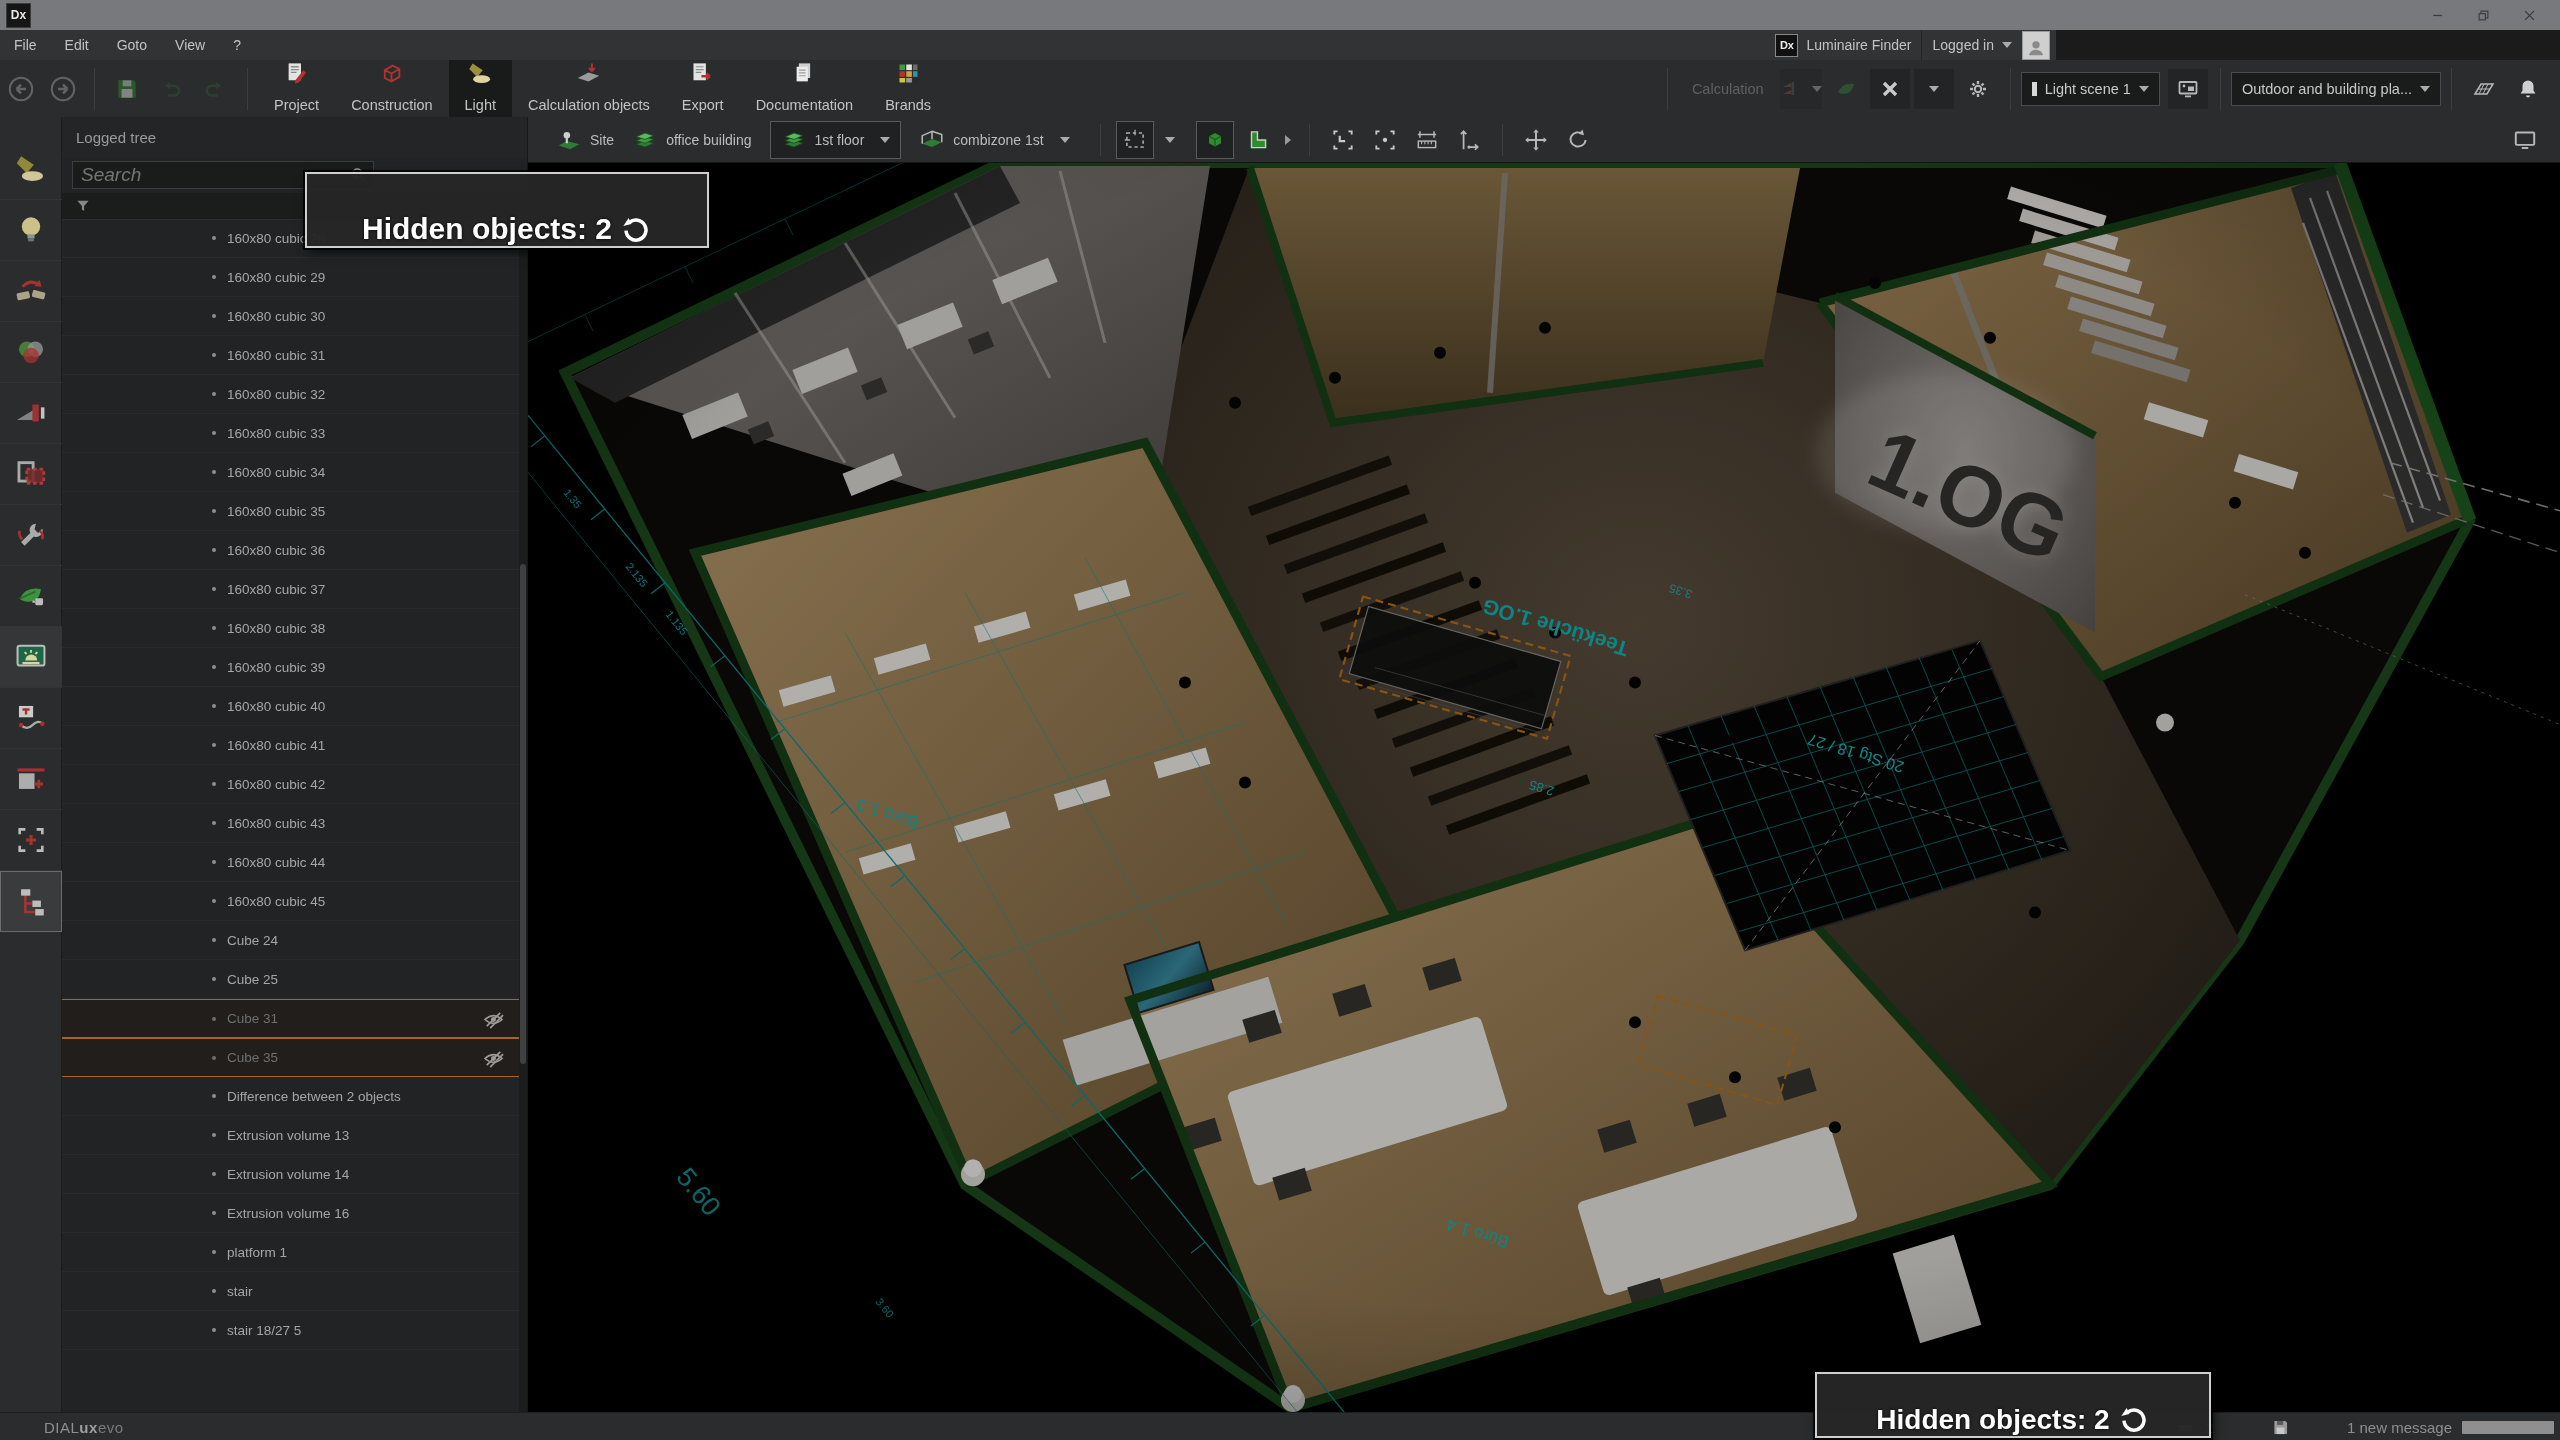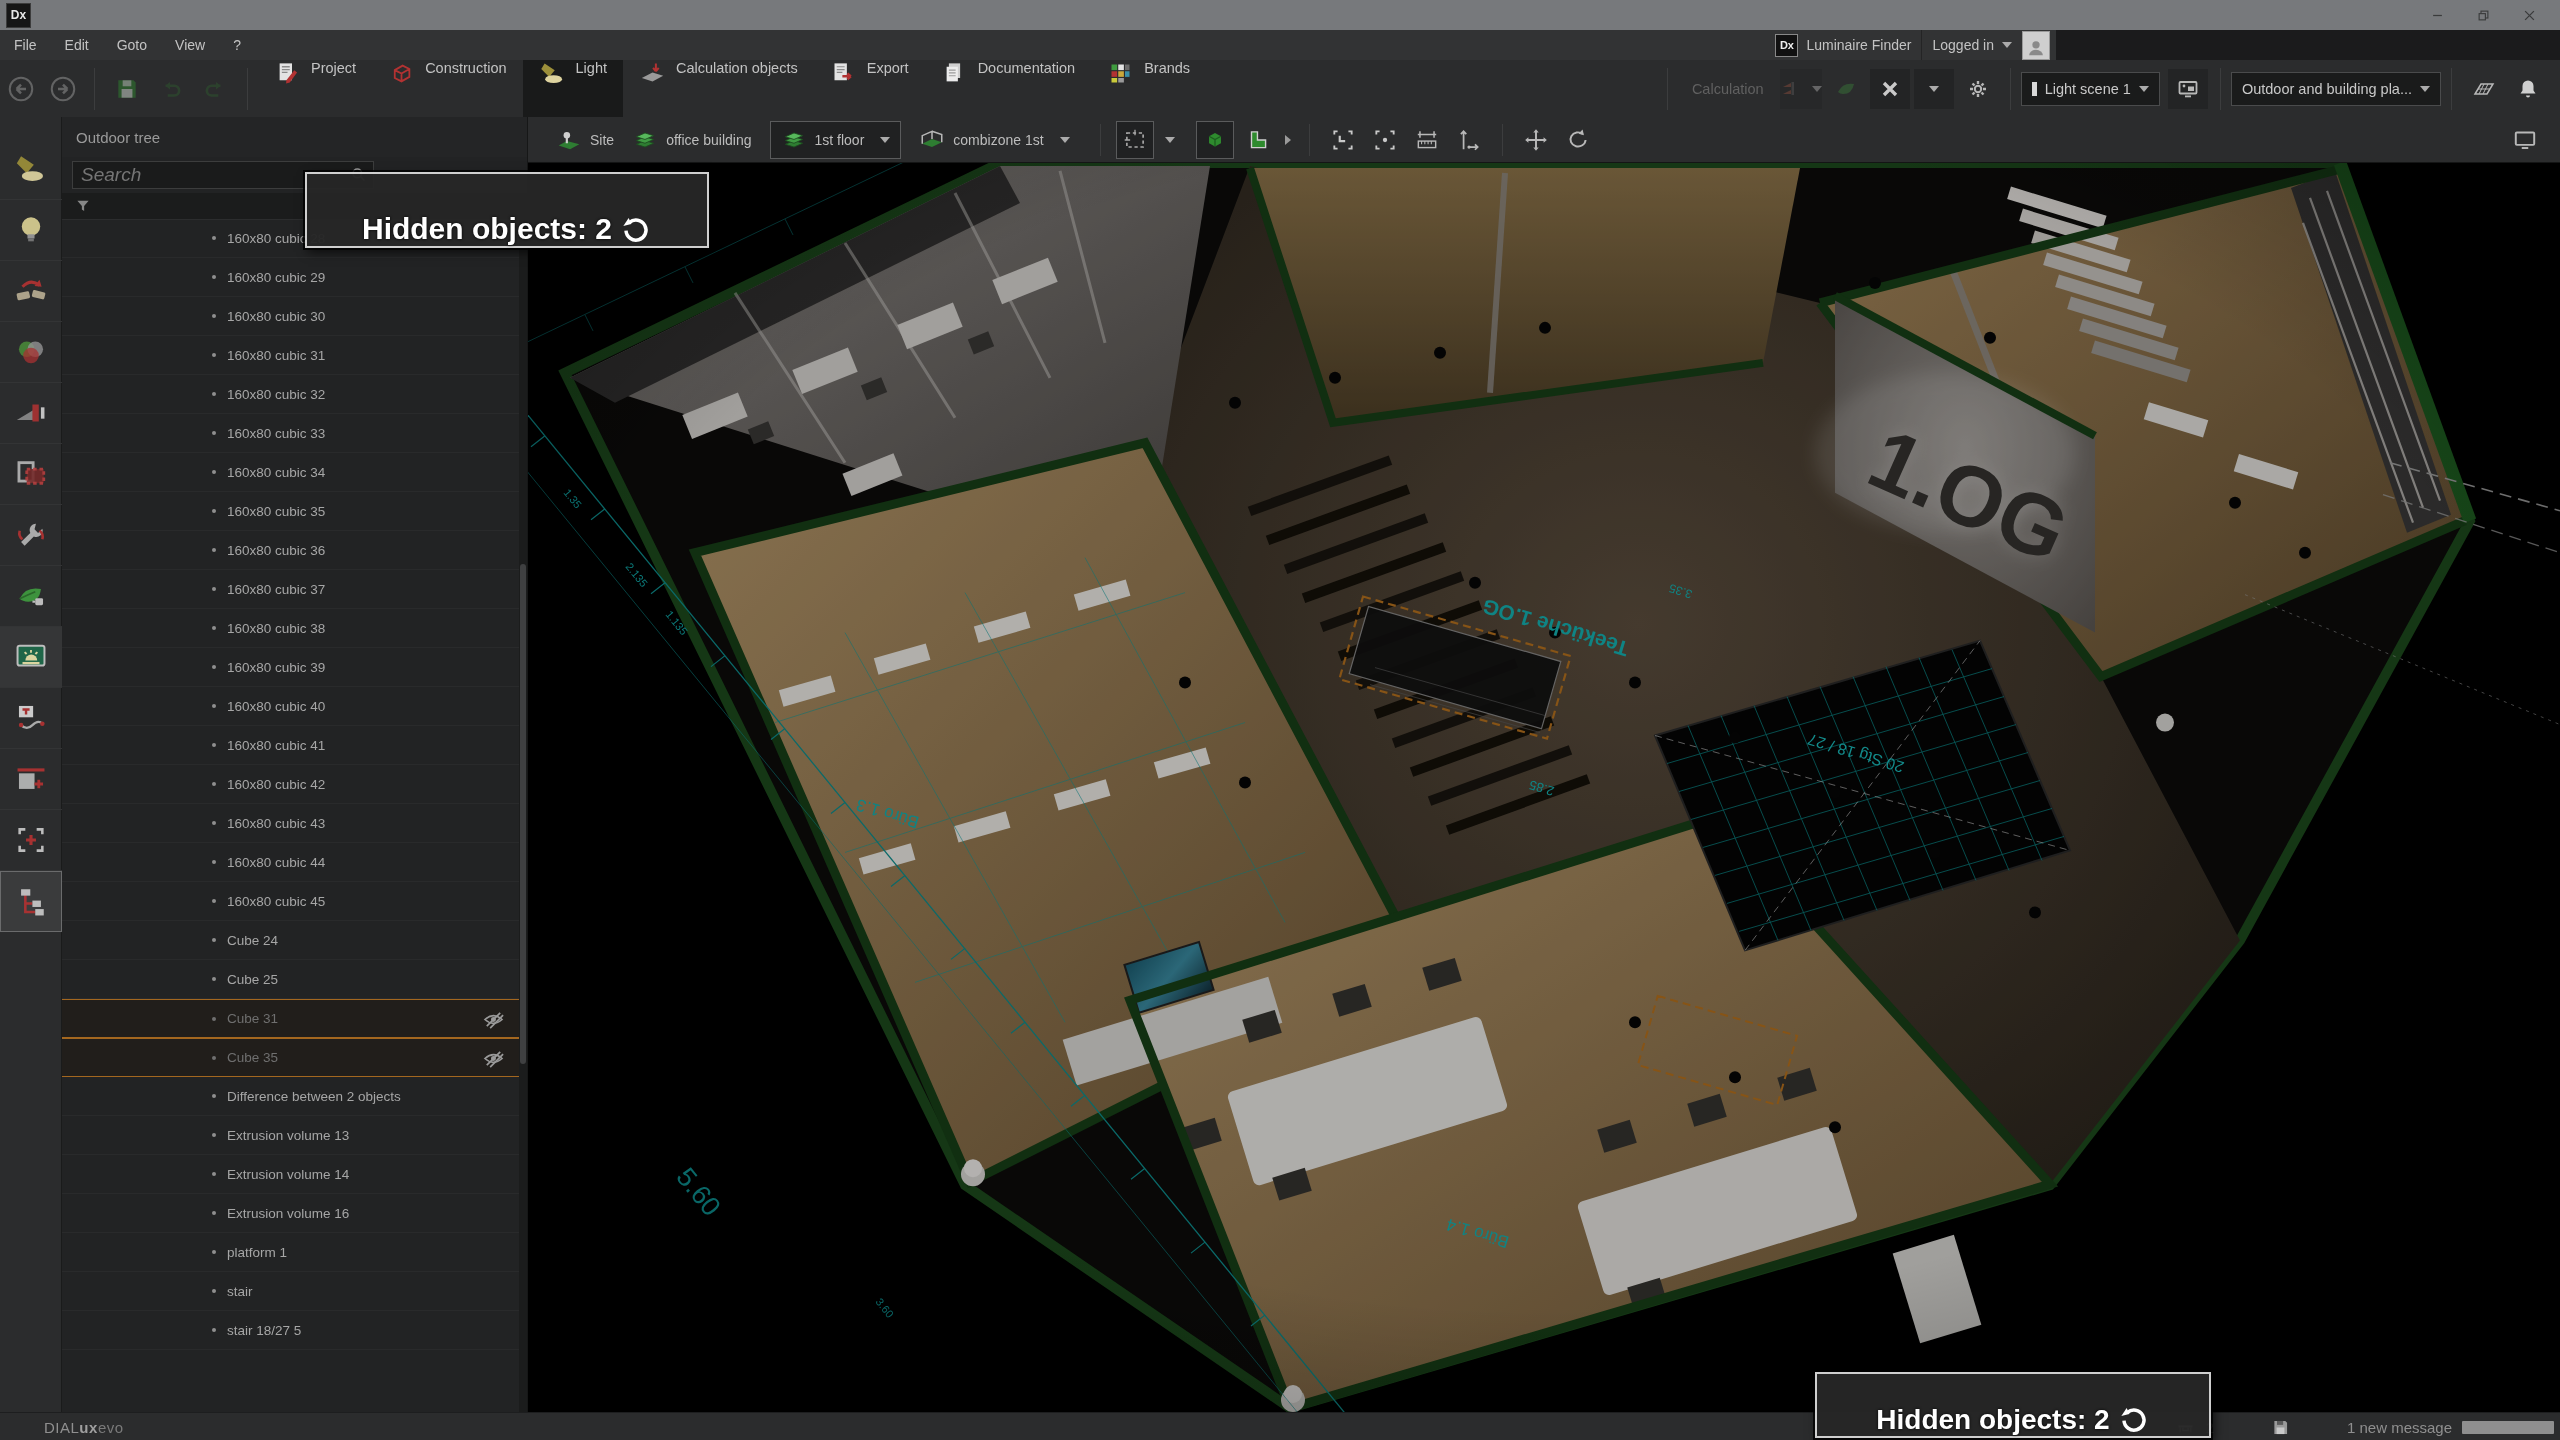--- a/index.html
+++ b/index.html
@@ -29,21 +29,21 @@
   .caret{width:0;height:0;border-left:5px solid transparent;border-right:5px solid transparent;
          border-top:6px solid #ababab;display:inline-block;margin-left:8px;}
   
   #toolbar{position:absolute;left:0;top:60px;width:2560px;height:57px;background:#2b2c2d;
            display:flex;align-items:center;border-bottom:1px solid #1f2021;}
   .tsep{width:1px;height:42px;background:#3c3d3e;margin:0 10px;}
   .navbtn{width:34px;height:34px;margin:0 4px;display:flex;align-items:center;justify-content:center;opacity:.5;}
   .navbtn svg{width:30px;height:30px;}
   .smallbtn{width:34px;height:34px;margin:0 5px;display:flex;align-items:center;justify-content:center;opacity:.45;}
   .smallbtn svg{width:26px;height:26px;}
-  .tab{height:57px;display:flex;padding:0 16px;font-size:14.5px;color:#c3c3c3;gap:10px;}
+  .tab{height:57px;display:flex;align-items:center;padding:0 16px;font-size:14.5px;color:#c3c3c3;gap:10px;flex-direction:column;}
   .tab svg{width:27px;height:27px;}
   .tab.active{background:#191a1a;}
   #calc-group{margin-left:auto;display:flex;align-items:center;}
   #calc-label{color:#606060;font-size:14.5px;margin:0 14px;}
   .cbtn{height:40px;min-width:40px;display:flex;align-items:center;justify-content:center;background:#232425;margin:0 2px;}
   .cbtn.flat{background:transparent;}
   .cbtn svg{width:24px;height:24px;}
   .dim{opacity:.45;}
   .dropbox{height:32px;background:#1a1b1b;border:1px solid #4a4b4c;display:flex;align-items:center;
            padding:0 10px;font-size:14.5px;color:#c9c9c9;}
@@ -603,21 +603,21 @@
           </svg>
         </div>
         <div class="tool act">
           <svg>
             <use href="#i-tree"></use>
           </svg>
         </div>
       </div>
 
     <div id="treepanel">
-      <div id="tree-title">Outdoor tree</div>
+      <div id="tree-title">Logged tree</div>
       <div id="searchrow">
         <div id="searchbox">
           <input value="" placeholder="Search" style="">
           <svg>
               <use href="#i-search"></use>
             </svg>
         </div>
       </div>
       <div id="filterrow">
         <svg>

